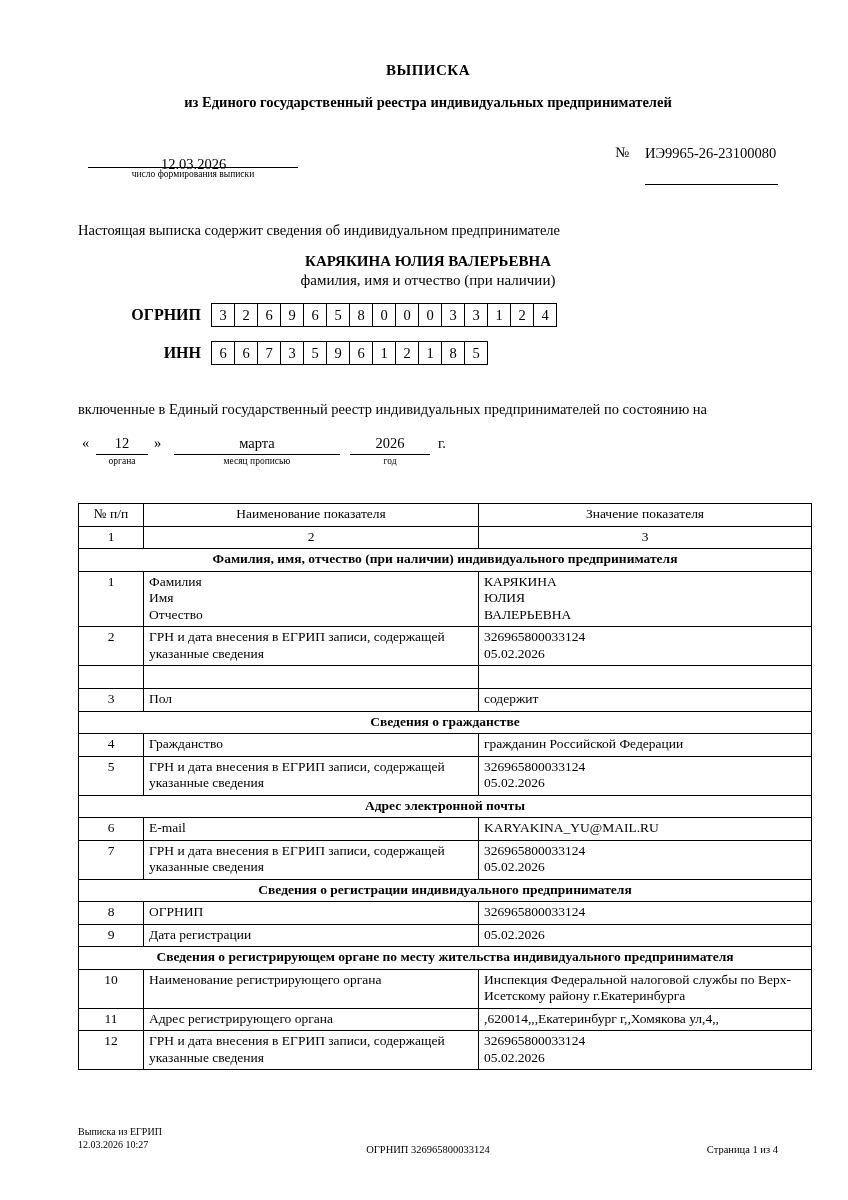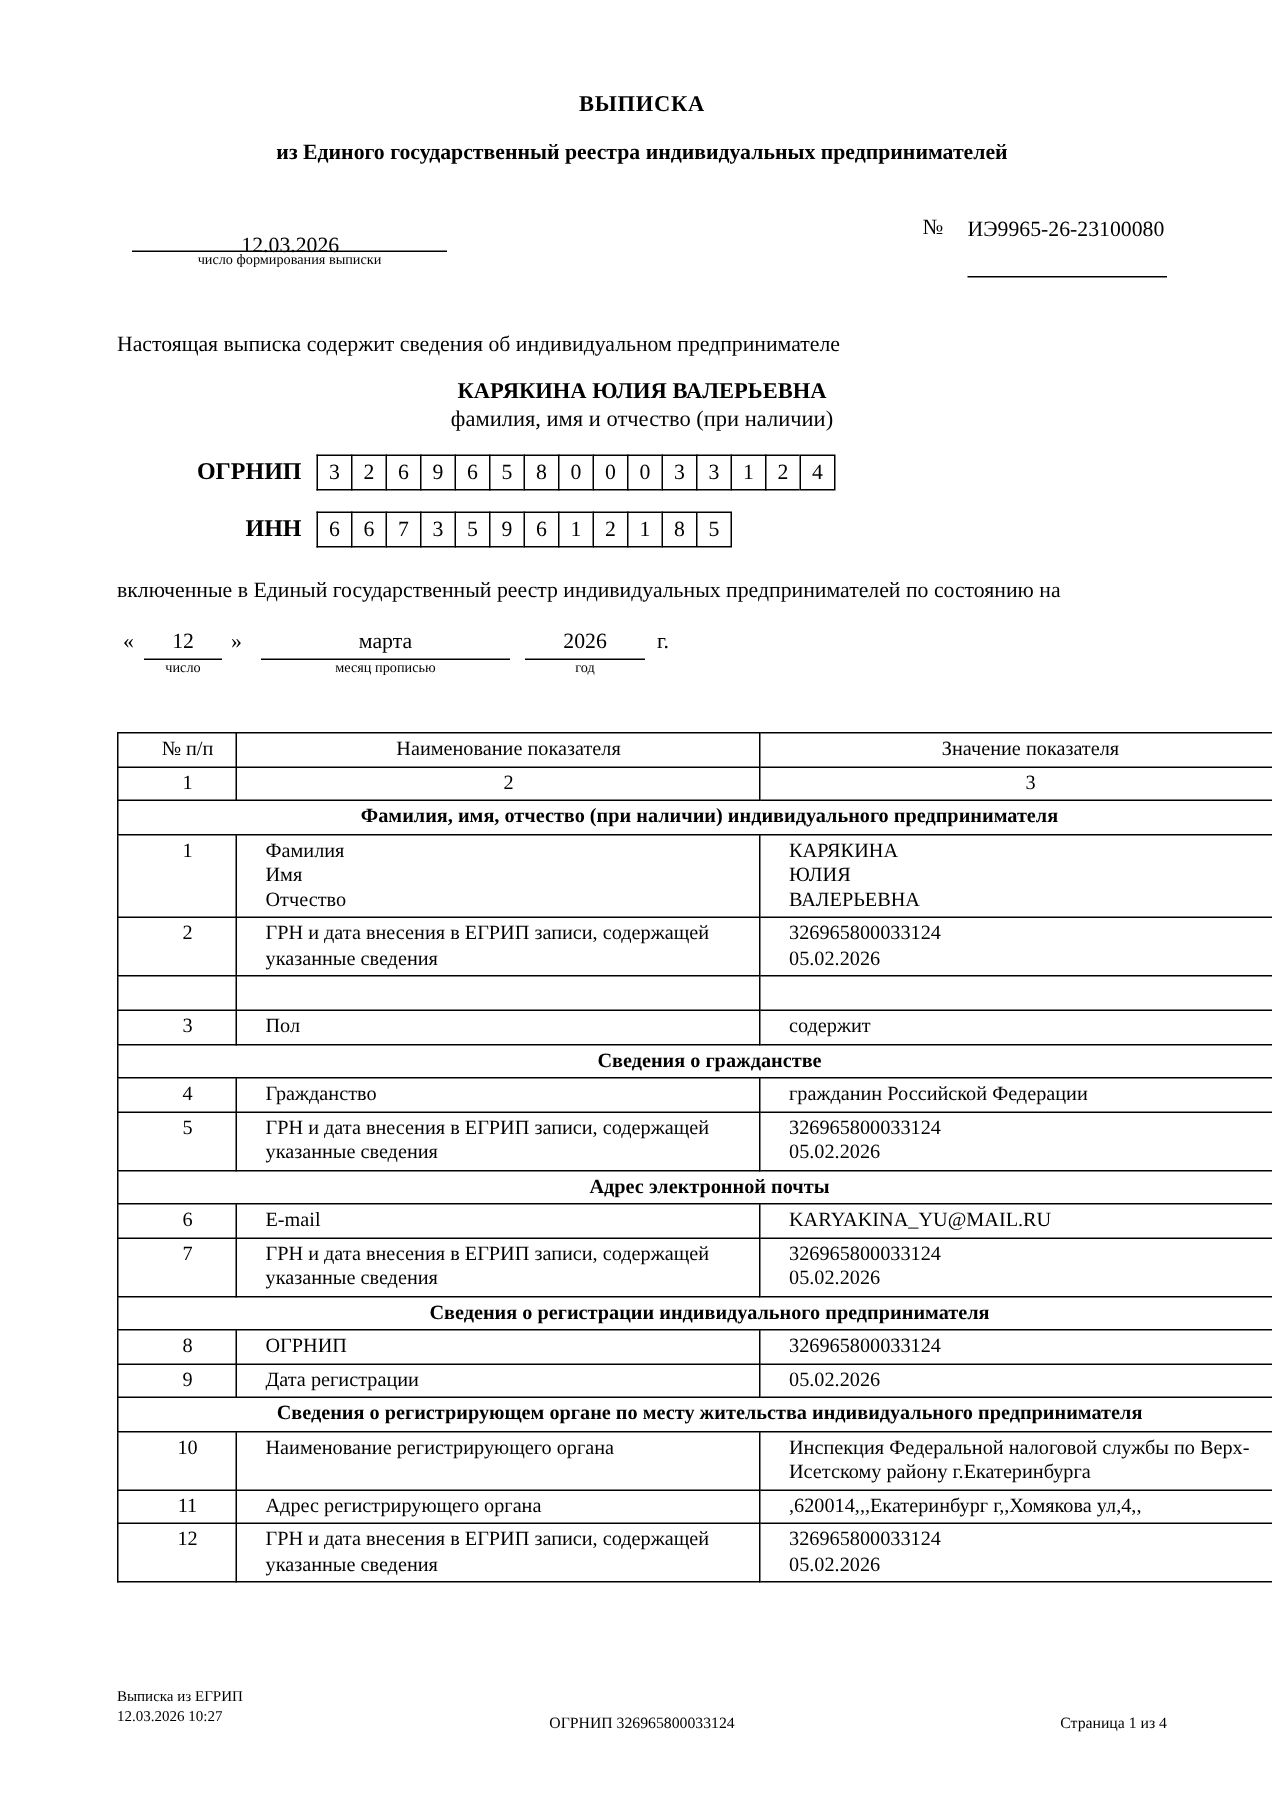--- a/index.html
+++ b/index.html
@@ -137,21 +137,21 @@
     text-align: center;
     line-height: 22px;
     font-size: 14.5px;
   }
   .boxes span:last-child {
     border-right: 1px solid #000;
   }
 
   .para2 {
     font-size: 14.5px;
-    margin-top: 20px;
+    margin-top: 35px;
     line-height: 19px;
   }
 
   
   .row-words {
     position: relative;
     height: 42px;
     margin-top: 16px;
   }
   .w-q1 { position:absolute; left:4px; top:0; font-size:14.5px; }
@@ -170,21 +170,21 @@
   
   table.main {
     border-collapse: collapse;
     width: 700px;
     margin-top: 26px;
     table-layout: fixed;
   }
   table.main td {
     border: 1px solid #000;
     font-size: 13.5px;
-    padding: 2px 5px 3px 19px;
+    padding: 2px 5px 3px 5px;
     vertical-align: top;
     line-height: 16.5px;
   }
   td.c1 { width: 54px; text-align: center; }
   td.c2 { width: 324px; }
   td.c3 { width: 322px; }
   td.hdr { text-align: center; font-weight: normal; }
   td.secthdr {
     text-align: center;
     font-weight: bold;
@@ -267,21 +267,21 @@
           <span>5</span>
         </div>
     </div>
 
     <div class="para2">включенные в Единый государственный реестр индивидуальных предпринимателей по состоянию на</div>
 
     <div class="row-words">
       <span class="w-q1">«</span>
       <span class="w-day">12</span>
       <span class="w-day-rule"></span>
-      <span class="w-day-cap">число</span>
+      <span class="w-day-cap">органа</span>
       <span class="w-q2">»</span>
       <span class="w-mon">марта</span>
       <span class="w-mon-rule"></span>
       <span class="w-mon-cap">месяц прописью</span>
       <span class="w-year">2026</span>
       <span class="w-year-rule"></span>
       <span class="w-year-cap">год</span>
       <span class="w-g">г.</span>
     </div>
 

